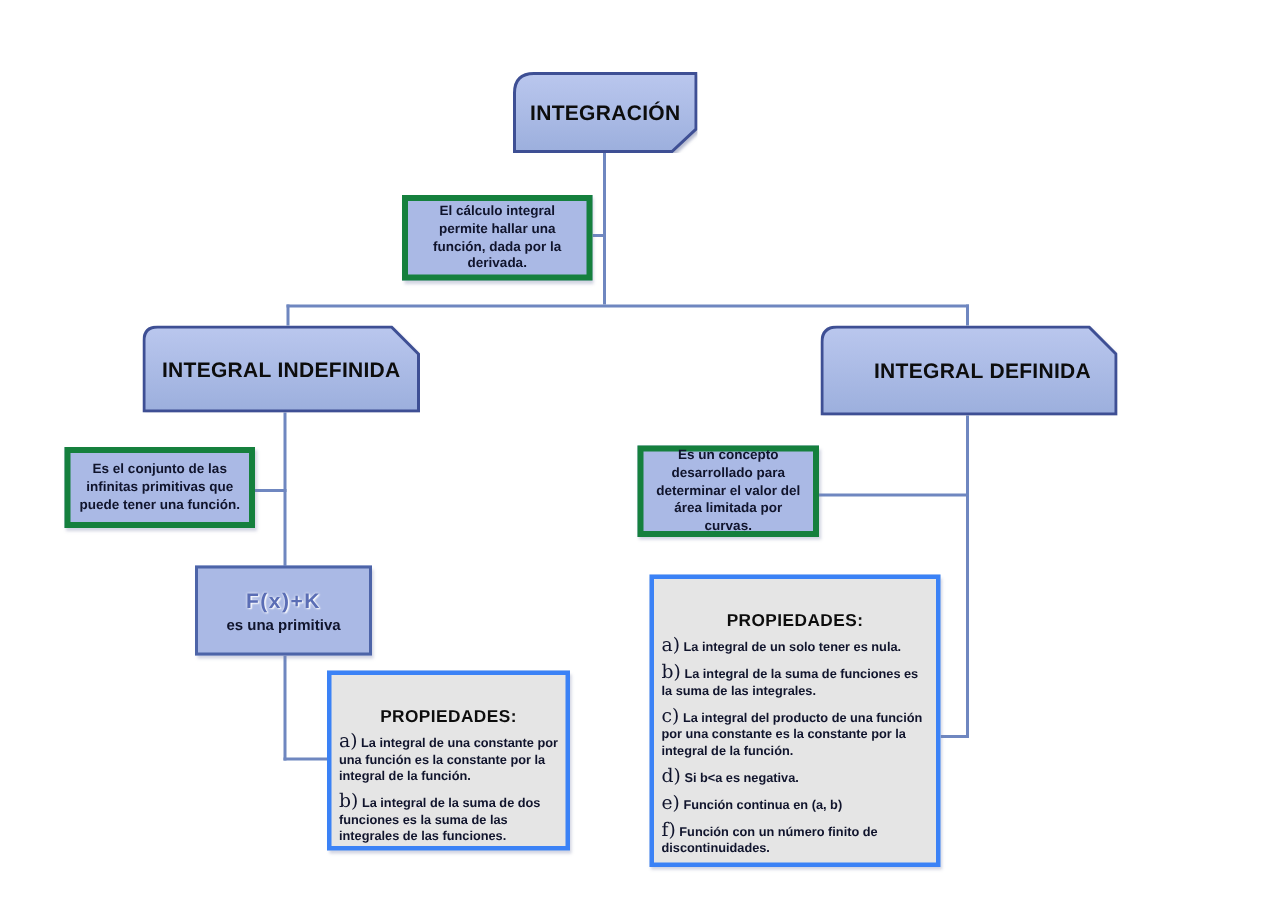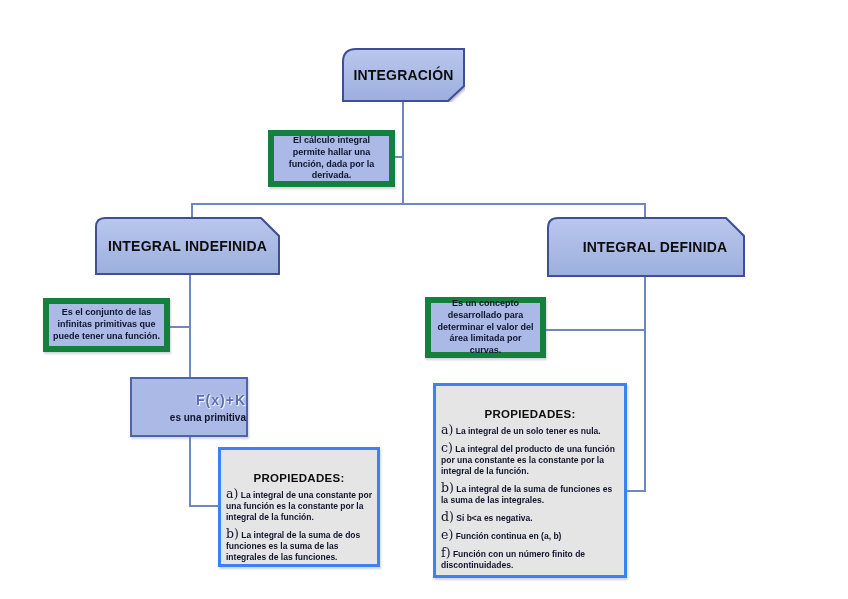--- a/index.html
+++ b/index.html
@@ -5,33 +5,33 @@
   html,body{margin:0;padding:0;background:#fff;}
   #canvas{position:relative;width:848px;height:599px;background:#ffffff;overflow:hidden;
           font-family:"Liberation Sans",sans-serif;color:#10142c;}
   .line{position:absolute;background:#6f87c0;}
   .titlebox{position:absolute;}
   .titlebox svg{position:absolute;left:0;top:0;display:block;}
   .titlebox .lbl{position:absolute;inset:0;display:flex;align-items:center;justify-content:center;
                  font-weight:bold;color:#0d0d0d;letter-spacing:.2px;}
   .lbl-root{font-size:14px;}
   .lbl-branch{font-size:14px;}
-  .notebox{position:absolute;background:#aab9e5;border:6px solid #15803d;box-sizing:border-box;
+  .notebox{position:absolute;background:#aab9e5;border:4px solid #15803d;box-sizing:border-box;
            display:flex;align-items:center;justify-content:center;text-align:center;
            font-size:9px;font-weight:700;line-height:1.3;padding:2px 4px;color:#10142c;
            box-shadow:1px 2px 2px rgba(120,130,170,.35);}
   .propbox{position:absolute;background:#e5e5e5;border:3px solid #3b82f6;box-sizing:border-box;
            padding:20px 5px;color:#10142c;box-shadow:1px 2px 2px rgba(120,130,170,.35);}
   .prop-title{text-align:center;font-weight:bold;font-size:11.5px;color:#0d0d0d;margin:2px 0 4px 0;
               letter-spacing:.3px;}
   .prop-item{font-size:8.5px;font-weight:700;line-height:1.3;margin-bottom:5px;text-align:left;}
   .prop-item .ltr{font-family:"DejaVu Serif",serif;font-weight:400;font-size:12.5px;line-height:1;}
   .prop-item .ptxt{}
   .fxk-box{position:absolute;background:#aab9e5;border:2px solid #4d64a8;box-sizing:border-box;
-           display:flex;flex-direction:column;align-items:flex-end;justify-content:center;
+           display:flex;flex-direction:column;align-items:center;justify-content:center;
            box-shadow:1px 2px 2px rgba(120,130,170,.35);}
   .fxk-formula{font-size:14px;font-weight:bold;color:#5a6db5;letter-spacing:1px;
                text-shadow:0 0 2px #ffffff,1px 1px 1px rgba(255,255,255,.9);margin-bottom:4px;}
   .fxk-caption{font-size:10px;font-weight:700;color:#10142c;}
 </style>
 </head>
 <body>
 
 <div id="canvas">
 
@@ -109,21 +109,21 @@
     <div>
         <div class="prop-item"><span class="ltr">a)</span><span class="ptxt"> La integral de una constante por una función es la constante por la integral de la función.</span></div>
         <div class="prop-item"><span class="ltr">b)</span><span class="ptxt"> La integral de la suma de dos funciones es la suma de las integrales de las funciones.</span></div>
       </div>
   </div>
 
   <div class="propbox" style="left:433px;top:383px;width:194px;height:195px;">
     <div class="prop-title">PROPIEDADES:</div>
     <div>
         <div class="prop-item"><span class="ltr">a)</span><span class="ptxt"> La integral de un solo tener es nula.</span></div>
+        <div class="prop-item"><span class="ltr">b)</span><span class="ptxt"> La integral de la suma de funciones es la suma de las integrales.</span></div>
         <div class="prop-item"><span class="ltr">c)</span><span class="ptxt"> La integral del producto de una función por una constante es la constante por la integral de la función.</span></div>
-        <div class="prop-item"><span class="ltr">b)</span><span class="ptxt"> La integral de la suma de funciones es la suma de las integrales.</span></div>
         <div class="prop-item"><span class="ltr">d)</span><span class="ptxt"> Si b&lt;a es negativa.</span></div>
         <div class="prop-item"><span class="ltr">e)</span><span class="ptxt"> Función continua en (a, b)</span></div>
         <div class="prop-item"><span class="ltr">f)</span><span class="ptxt"> Función con un número finito de discontinuidades.</span></div>
       </div>
   </div>
 
 </div>
 
 </body></html>

